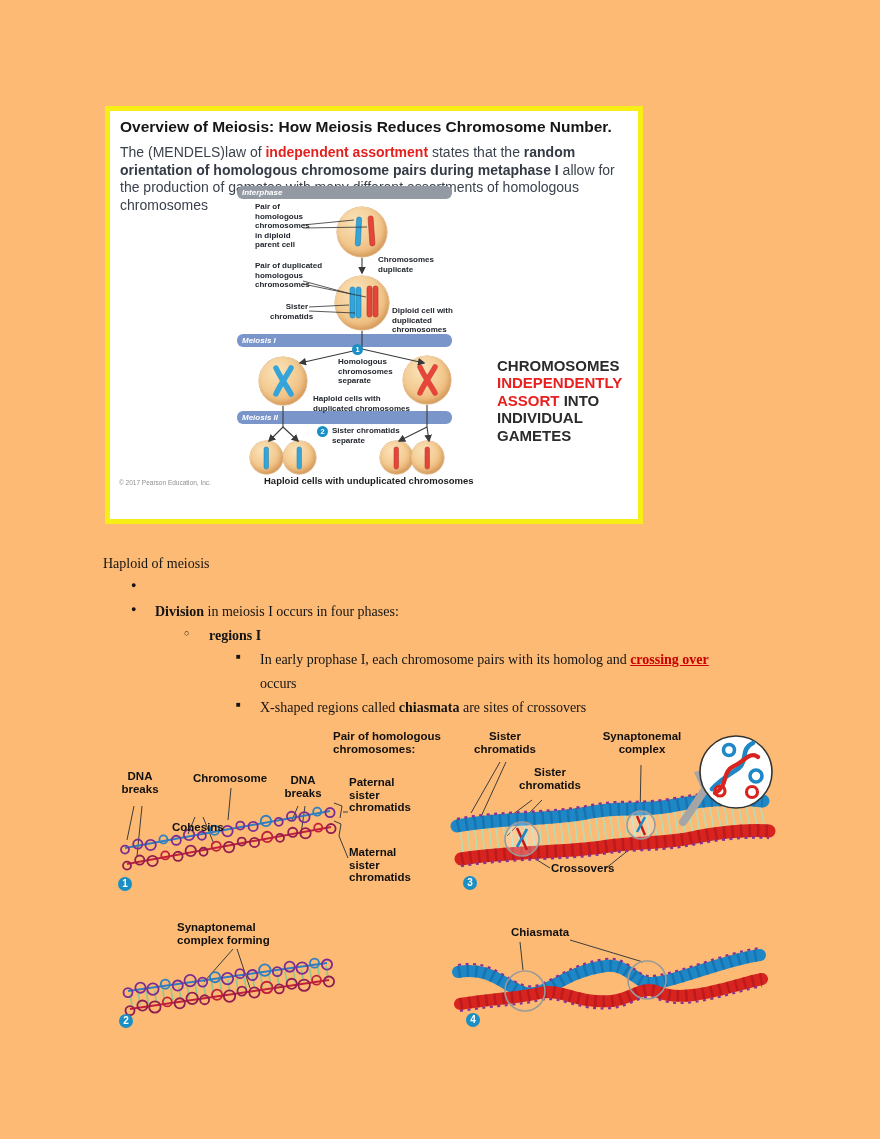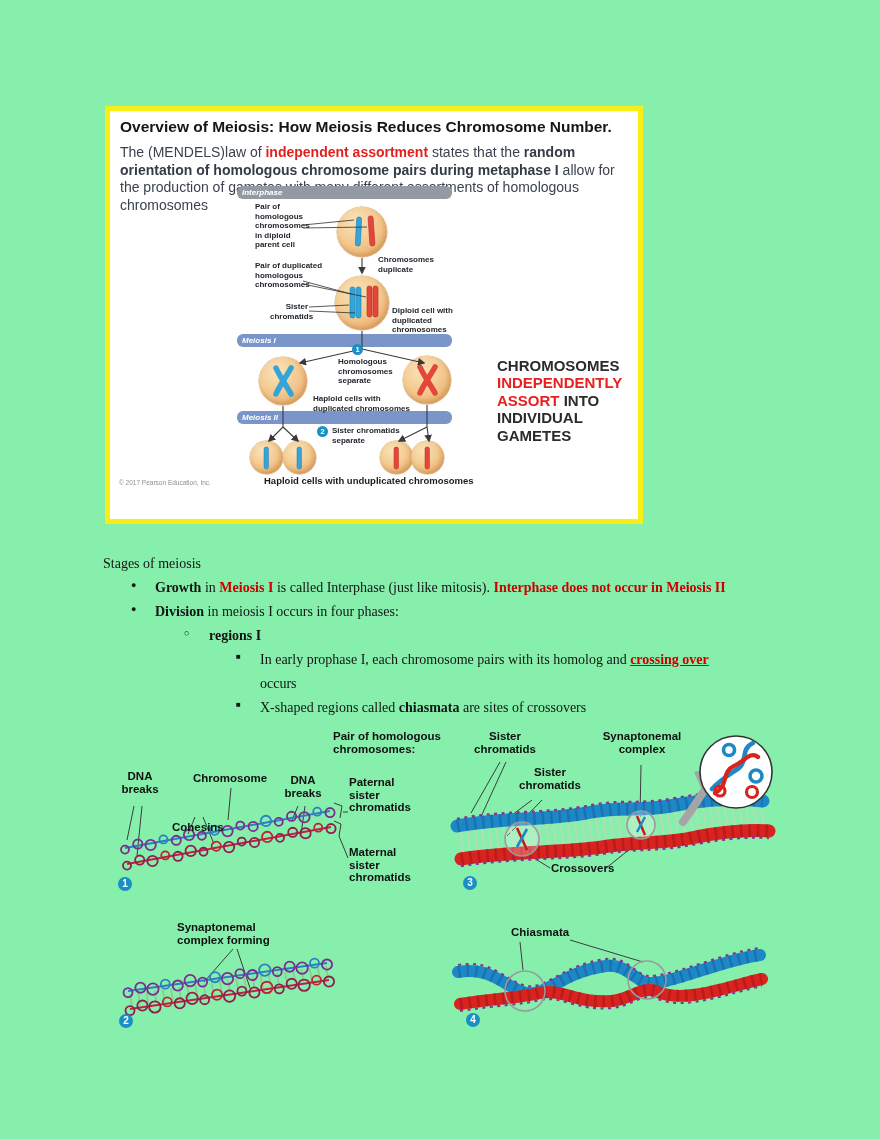--- a/index.html
+++ b/index.html
@@ -1,16 +1,16 @@
 <!DOCTYPE html>
 <html><head>
 <meta charset="utf-8">
 <style>
   html,body{margin:0;padding:0;background:#ffffff;}
-  .page{position:relative;width:880px;height:1139px;background:#86efac;overflow:hidden;
+  .page{position:relative;width:880px;height:1139px;background:#fdba74;overflow:hidden;
         font-family:"Liberation Serif",serif;}
 
   
   .fig1{position:absolute;left:105px;top:106px;width:528px;height:408px;
         border:5px solid #f6ee14;background:#ffffff;}
   .f1-title{position:absolute;left:10px;top:6px;width:515px;
             font:bold 15.5px/19px "Liberation Sans",sans-serif;color:#161616;}
   .f1-para{position:absolute;left:10px;top:25px;width:514px;
            font:400 14px/17.6px "Liberation Sans",sans-serif;color:#3b424d;margin-top:8px;}
   .f1-para .b{font-weight:bold;color:#343b46;}
@@ -155,24 +155,23 @@
 
     <div class="f1-aside">
       <div>CHROMOSOMES</div>
       <div class="red">INDEPENDENTLY</div>
       <div><span class="red">ASSORT</span><span> INTO</span></div>
       <div>INDIVIDUAL</div>
       <div>GAMETES</div>
     </div>
   </div>
 
-  <div class="doc b" style="left:103px;top:554px;">Stages of meiosis</div>
+  <div class="doc b" style="left:103px;top:554px;">Haploid of meiosis</div>
 
   <span class="blt" style="left:131px;top:580px;font-size:9px;">●</span>
-  <div class="doc" style="left:155px;top:578px;"><span class="b">Growth</span><span> in </span><span class="red">Meiosis I</span><span> is called Interphase (just like mitosis). </span><span class="red">Interphase does not occur in Meiosis II</span></div>
 
   <span class="blt" style="left:131px;top:604px;font-size:9px;">●</span>
   <div class="doc" style="left:155px;top:602px;"><span class="b">Division</span><span> in meiosis I occurs in four phases:</span></div>
 
   <span class="blt" style="left:184px;top:628px;font-size:9px;">○</span>
   <div class="doc" style="left:209px;top:626px;"><span class="b">regions I</span></div>
 
   <span class="blt" style="left:236px;top:652px;font-size:8px;">■</span>
   <div class="doc" style="left:260px;top:650px;"><span>In early prophase I, each chromosome pairs with its homolog and </span><span class="red u">crossing over</span></div>
   <div class="doc" style="left:260px;top:674px;">occurs</div>

